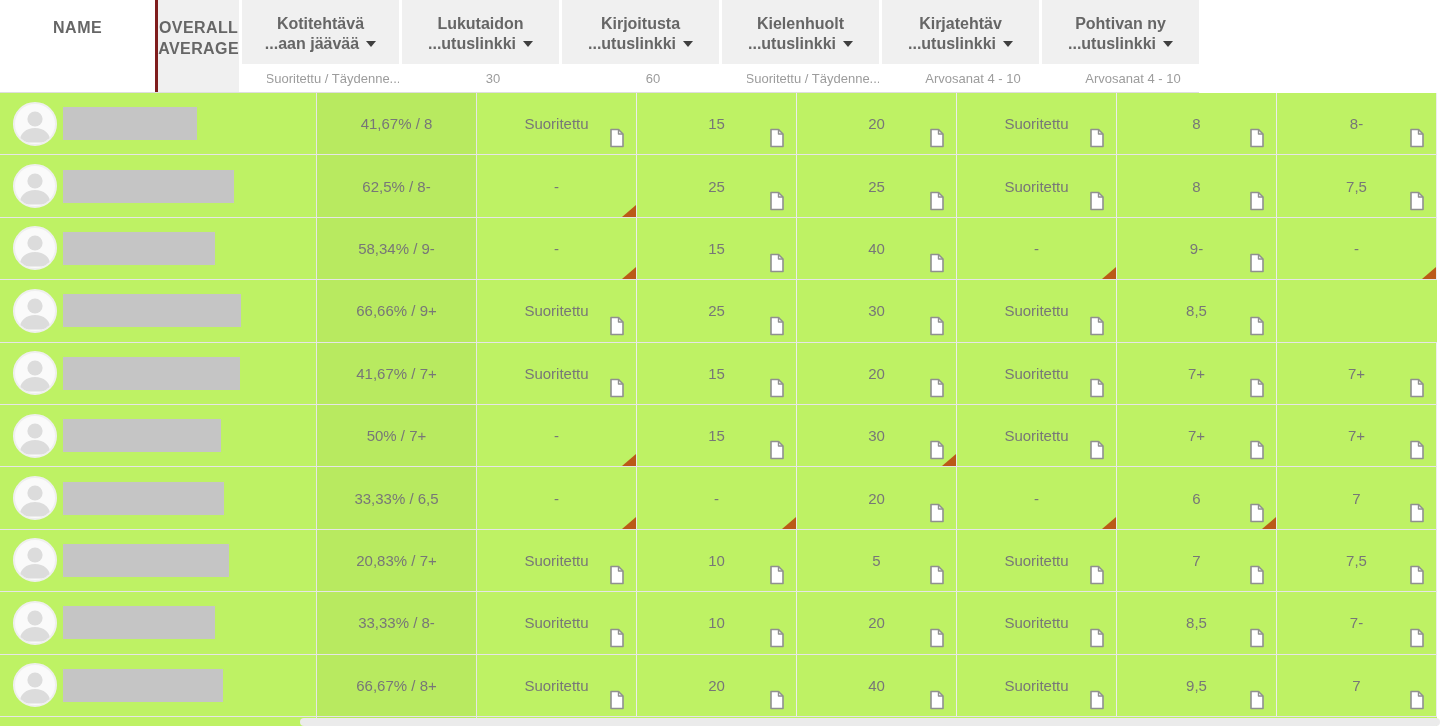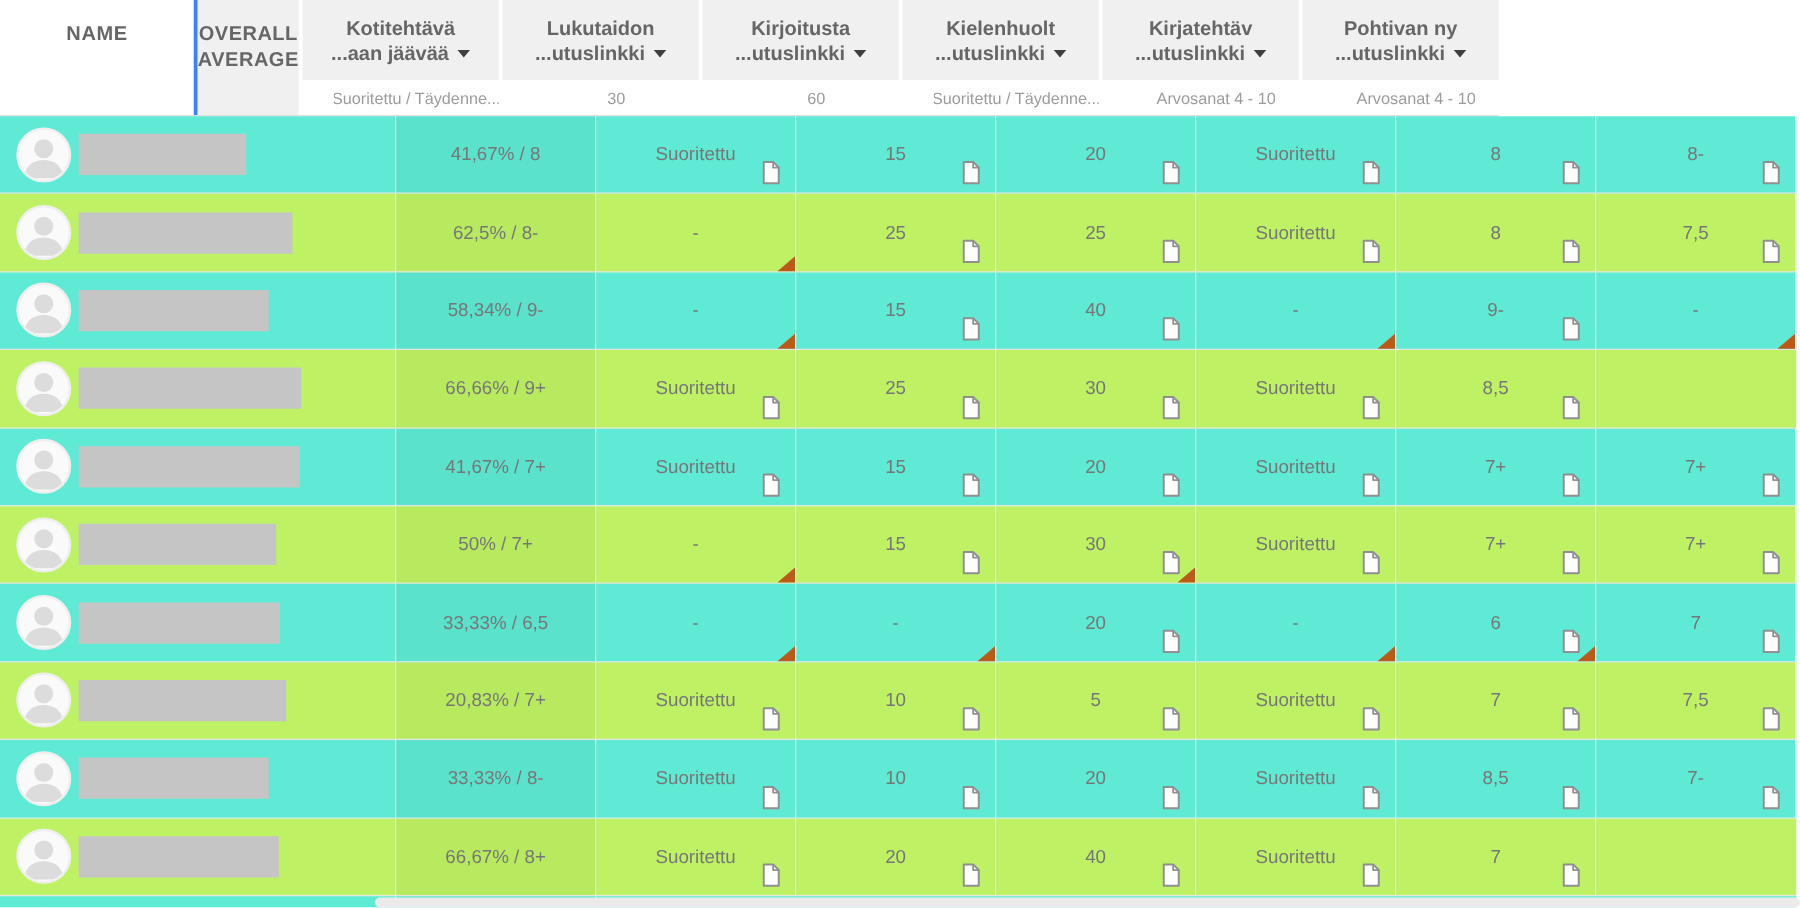--- a/index.html
+++ b/index.html
@@ -13,21 +13,21 @@
     color:#777;
   }
   
   .header { display:flex; width:1199px; height:93px; border-bottom:1px solid #dedede; }
   .h-name {
     width:317px; display:flex; justify-content:center; align-items:flex-start;
     padding-top:19px; background:#fff;
   }
   .h-name span { font-size:16px; font-weight:bold; color:#666; letter-spacing:.5px; }
   .h-avg {
-    width:160px; background:#f0f0f0; border-left:3px solid #3b82f6;
+    width:160px; background:#f0f0f0; border-left:3px solid #7f1d1d;
     display:flex; justify-content:center; align-items:flex-start; padding-top:17px;
     text-align:center;
   }
   .h-avg .t { font-size:16px; font-weight:bold; color:#666; line-height:21px; letter-spacing:.4px; }
   .assign-headers { display:flex; }
   .hcol { width:160px; cursor:pointer; }
   .h-gray {
     height:64px; background:#f0f0f0; border-left:3px solid #fff;
     display:flex; align-items:center; justify-content:center; text-align:center;
   }
@@ -37,21 +37,21 @@
     border-left:5px solid transparent; border-right:5px solid transparent;
     border-top:6px solid #3f3f3f;
   }
   .h-sub {
     height:28px; display:flex; align-items:center; justify-content:center;
     font-size:13px; color:#9c9c9c; background:#fff;
     white-space:nowrap; overflow:hidden;margin-left:28px;
   }
   
   .rows { width:1437px; }
-  .row { display:flex; height:62.4px; background:#5eead4; border-bottom:1px solid #e6e6e6; }
+  .row { display:flex; height:62.4px; background:#bef264; border-bottom:1px solid #e6e6e6; }
   .row.alt { background:#bef264; }
   .name-cell {
     width:317px; display:flex; align-items:center; padding-left:13px;
     border-right:1px solid #e6e6e6;
   }
   .avatar {
     flex:0 0 auto; width:44px; height:44px; border-radius:50%;
     background:#fafafa; border:2px solid #efefef; overflow:hidden; position:relative;
   }
   .avatar svg { position:absolute; left:0; top:0; width:40px; height:40px; fill:#dcdcdc; }
@@ -888,20 +888,30 @@
     <span class="val">Suoritettu</span>
     <span class="doc">
       <svg viewBox="0 0 16 20">
         <path class="page" d="M2 1.5 h7.5 l4.5 4.5 v12.5 h-12 z"></path>
         <path class="fold" d="M9.5 1.5 v4.5 h4.5"></path>
       </svg>
     </span>
 
   </div>
 
+  <div class="d-cell">
+    <span class="val">9,5</span>
+    <span class="doc">
+      <svg viewBox="0 0 16 20">
+        <path class="page" d="M2 1.5 h7.5 l4.5 4.5 v12.5 h-12 z"></path>
+        <path class="fold" d="M9.5 1.5 v4.5 h4.5"></path>
+      </svg>
+    </span>
+
+  </div>
 
   <div class="d-cell">
     <span class="val">7</span>
     <span class="doc">
       <svg viewBox="0 0 16 20">
         <path class="page" d="M2 1.5 h7.5 l4.5 4.5 v12.5 h-12 z"></path>
         <path class="fold" d="M9.5 1.5 v4.5 h4.5"></path>
       </svg>
     </span>
 

